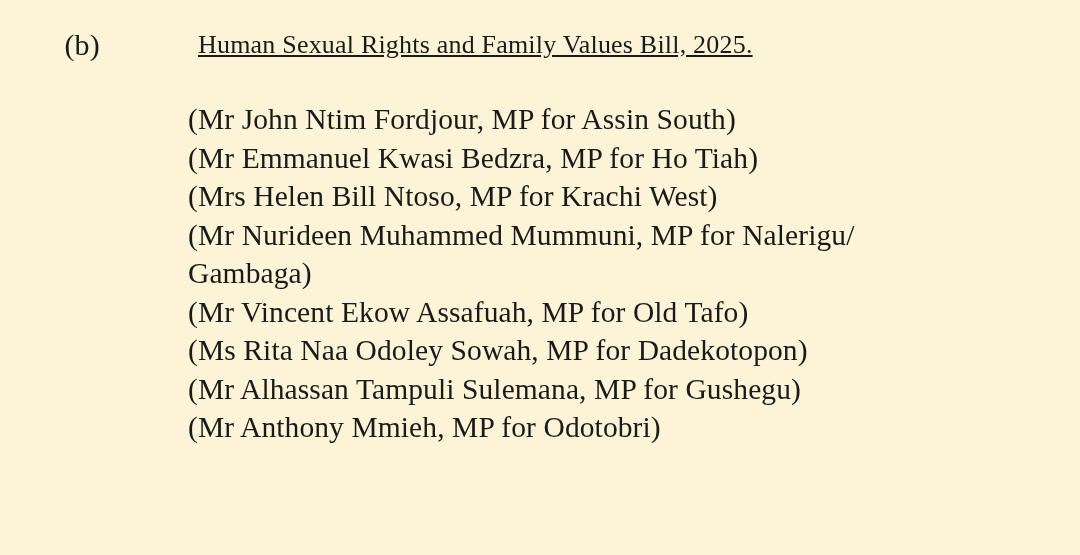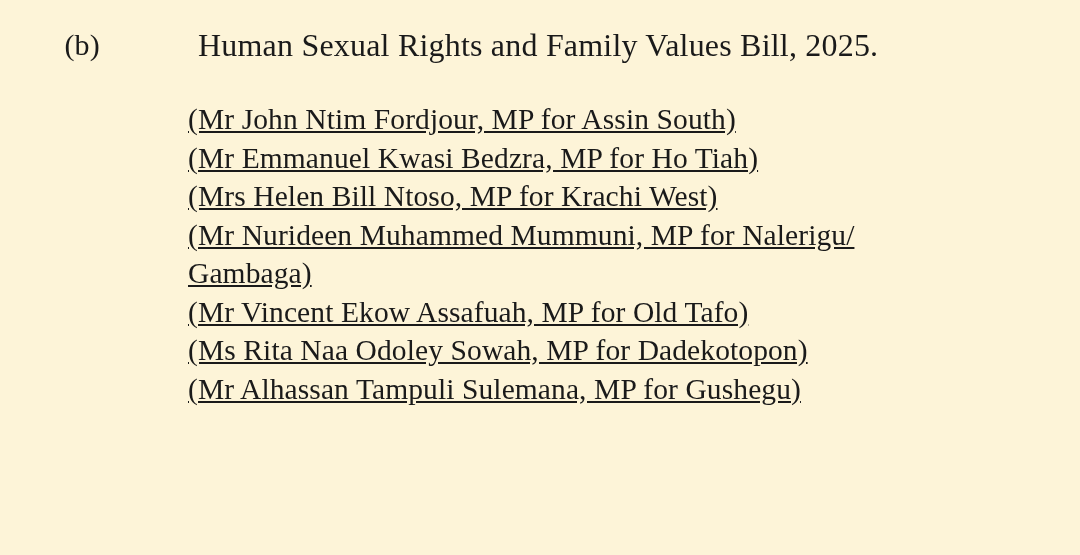--- a/index.html
+++ b/index.html
@@ -32,37 +32,37 @@
   .item-label {
     width: 100px;
     text-align: right;
     font-size: 30px;
     line-height: 42px;
     letter-spacing: 0.2px;
   }
   .item-title {
     margin-left: 0;
     padding-left: 98px;
-    font-size: 32px;
+    font-size: 26px;
     line-height: 42px;
     letter-spacing: 0.2px;
     white-space: nowrap;
+    text-decoration: underline;
   }
   .sponsors {
     position: absolute;
     top: 100px;
     left: 188px;
     width: 840px;
   }
   .sponsor-line {
     font-size: 29.5px;
     line-height: 38.5px;
     letter-spacing: 0.1px;
     white-space: pre-wrap;
-    text-decoration: underline;
   }
 </style>
 </head>
 <body>
 
 <div class="page">
 
   <div class="item-row">
     <div class="item-label">(b)</div>
     <div class="item-title">Human Sexual Rights and Family Values Bill, 2025.</div>
@@ -70,15 +70,16 @@
 
   <div class="sponsors">
     <div class="sponsor-line">(Mr John Ntim Fordjour, MP for Assin South)</div>
     <div class="sponsor-line">(Mr Emmanuel Kwasi Bedzra, MP for Ho Tiah)</div>
     <div class="sponsor-line">(Mrs Helen Bill Ntoso, MP for Krachi West)</div>
     <div class="sponsor-line">(Mr Nurideen Muhammed Mummuni, MP for Nalerigu/
 Gambaga)</div>
     <div class="sponsor-line">(Mr Vincent Ekow Assafuah, MP for Old Tafo)</div>
     <div class="sponsor-line">(Ms Rita Naa Odoley Sowah, MP for Dadekotopon)</div>
     <div class="sponsor-line">(Mr Alhassan Tampuli Sulemana, MP for Gushegu)</div>
+    <div class="sponsor-line">(Mr Anthony Mmieh, MP for Odotobri)</div>
   </div>
 
 </div>
 
 </body></html>

